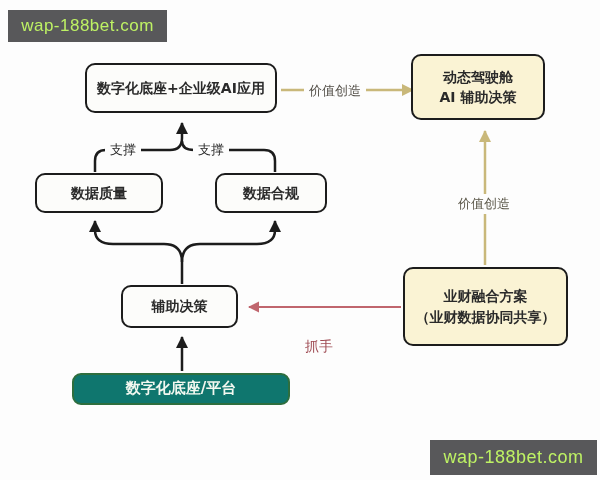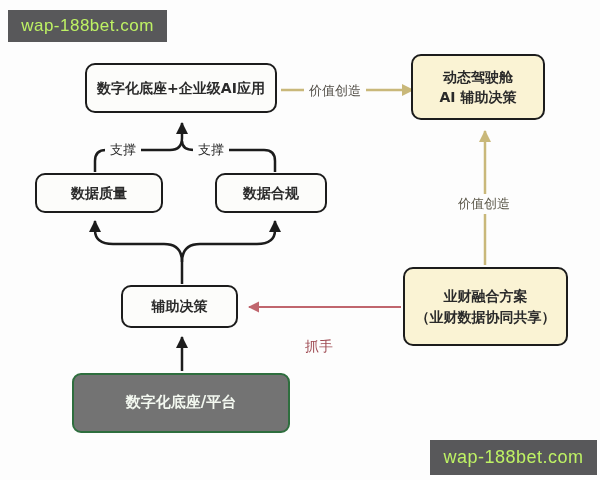--- a/index.html
+++ b/index.html
@@ -17,22 +17,22 @@
     color:#2a2a2a;font-weight:600;text-align:center;box-sizing:border-box;
     line-height:1.45;
   }
   .node-asset{left:85px;top:63px;width:192px;height:50px;font-size:14px;}
   .node-cockpit{left:411px;top:54px;width:134px;height:66px;background:#faf3d4;font-size:14px;}
   .node-quality{left:35px;top:173px;width:128px;height:40px;font-size:14px;}
   .node-compliance{left:215px;top:173px;width:112px;height:40px;font-size:14px;}
   .node-governance{left:121px;top:285px;width:117px;height:43px;font-size:14px;}
   .node-finance{left:403px;top:267px;width:165px;height:79px;background:#faf3d4;font-size:14px;}
   .node-platform{
-    left:72px;top:373px;width:218px;height:60px;font-size:15px;
-    background:#737373;border-color:#2e6e3e;border-radius:9px;color:#f3f8f0;
+    left:72px;top:373px;width:218px;height:32px;font-size:15px;
+    background:#0f766e;border-color:#2e6e3e;border-radius:9px;color:#f3f8f0;
   }
 
   .edge-label{
     position:absolute;background:#fdfdfd;padding:1px 5px;
     font-size:13px;font-weight:400;white-space:nowrap;
   }
   .lbl-support{color:#2a2a2a;text-align:right;}
   .lbl-support-left{left:105px;top:140px;}
   .lbl-support-right{left:193px;top:140px;}
   .lbl-value-top{left:304px;top:81px;color:#55514a;}

